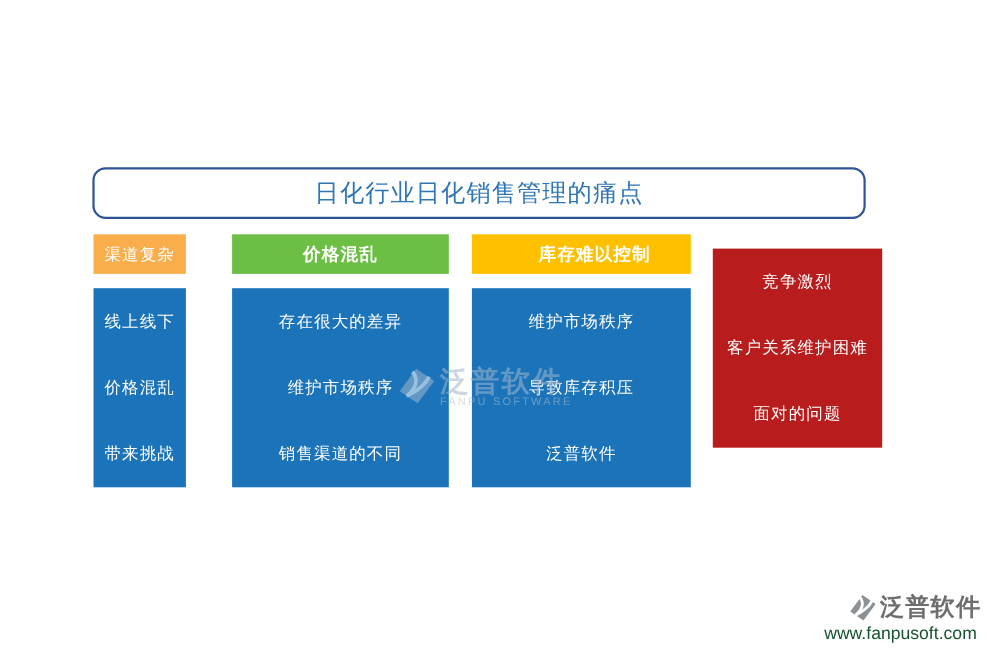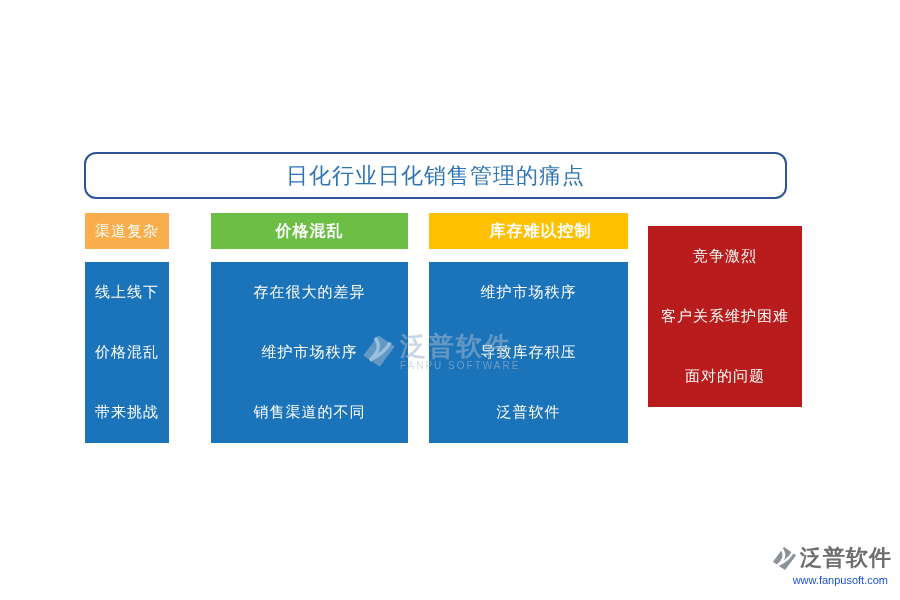--- a/index.html
+++ b/index.html
@@ -110,22 +110,22 @@
     align-items: center;
   }
   .footer-name {
     font-size: 22px;
     font-weight: bold;
     color: #6E6E6E;
     letter-spacing: 1px;
     margin-left: 3px;
   }
   .footer-url {
-    font-size: 11px;
-    color: #1d4ed8;
+    font-size: 16px;
+    color: #14532d;
     font-family: "Liberation Sans", sans-serif;
     margin-top: 1px;
     margin-right: 4px;
   }
 </style>
 </head>
 <body>
 
 <div id="canvas">
 

